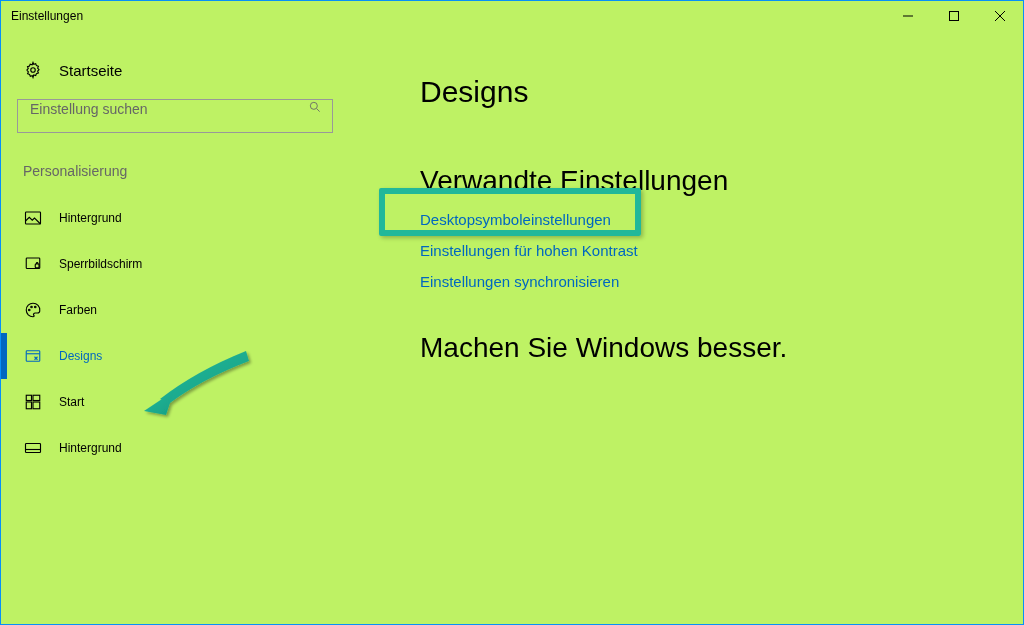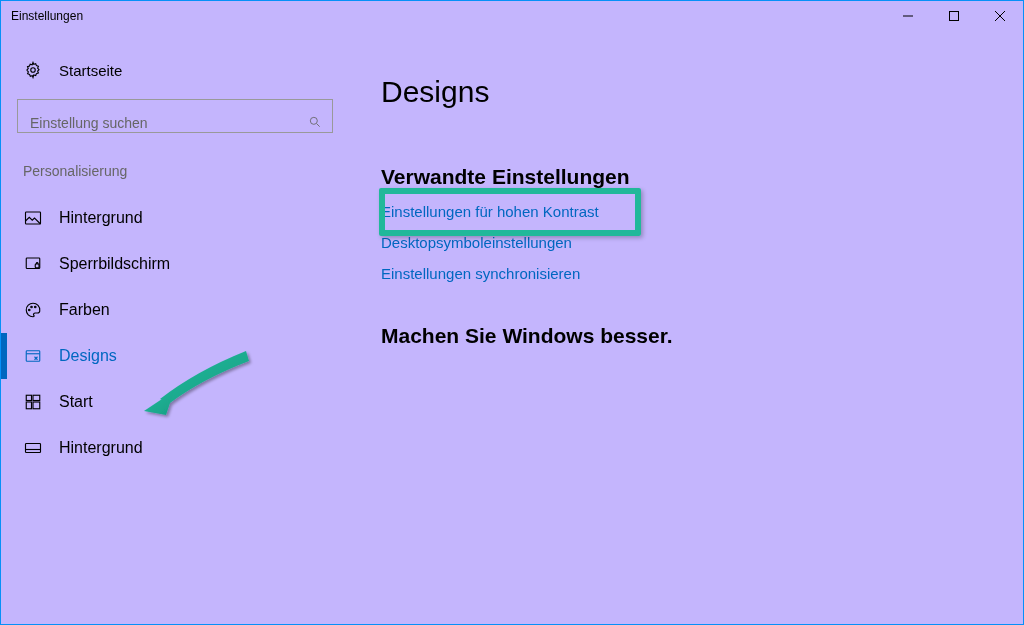--- a/index.html
+++ b/index.html
@@ -1,39 +1,39 @@
 <!DOCTYPE html>
 <html><head>
 <meta charset="utf-8">
 <style>
   * { box-sizing: border-box; }
   html, body { margin: 0; padding: 0; font-family: "Segoe UI", sans-serif; font-size: 14px; color: #000; background: #fff; }
-  .window { width: 1024px; height: 625px; border: 1px solid #0690f8; position: relative; background: #c4b5fd; display: flex; flex-direction: column; }
+  .window { width: 1024px; height: 625px; border: 1px solid #0690f8; position: relative; background: #bef264; display: flex; flex-direction: column; }
   .titlebar { height: 30px; display: flex; align-items: center; font-size: 12px; padding-left: 10px; color: #000; }
   .titlebar-title { flex: 0 0 auto; }
   .titlebar-spacer { flex: 1; }
   .winctl { width: 46px; height: 30px; display: flex; align-items: center; justify-content: center; }
   .winctl svg { display: block; }
-  .body { flex: 1; display: flex; overflow: hidden; }
+  .body { flex: 1; display: flex; overflow: hidden; gap: 39px; }
   .sidebar { width: 340px; padding: 20px 16px 0 16px; position: relative; }
   .home-row { display: flex; align-items: center; gap: 16px; padding: 10px 6px 14px 6px; font-size: 15px; }
   .icon-slot { width: 20px; display: flex; justify-content: center; }
-  .search { margin: 6px 0 30px 0; height: 34px; border: 1px solid #999; display: flex; align-items: flex-end; padding: 0 10px; color: #666; position: relative; width: 316px; }
+  .search { margin: 6px 0 30px 0; height: 34px; border: 1px solid #999; display: flex; align-items: flex-start; padding: 0 10px; color: #666; position: relative; width: 316px; }
   .search input { border: none; outline: none; flex: 1; font-size: 14px; color: #333; background: transparent; }
   .search input::placeholder { color: #666; }
   .search .mag { color: #666; }
   .group-label { color: #666; font-size: 14px; padding: 0 6px 8px 6px; }
   .navlist { margin-top: 8px; }
-  .navitem { display: flex; align-items: center; gap: 16px; height: 46px; padding-left: 6px; font-size: 16px; position: relative; text-align: center; }
+  .navitem { display: flex; align-items: center; gap: 16px; height: 46px; padding-left: 6px; font-size: 12px; position: relative; text-align: center; }
   .navitem.selected { color: #0067c0; }
   .navitem.selected::before { content: ""; position: absolute; left: -16px; top: 0; bottom: 0; width: 6px; background: #0067c0; }
   .navitem.selected .icon-slot svg { stroke: #0067c0; }
   .main { flex: 1; padding: 14px 24px 0 40px; position: relative; }
   h1 { font-weight: 400; font-size: 30px; margin: 30px 0 56px 0; }
-  h2 { font-weight: 700; font-size: 21px; margin: 42px 0 10px 0; }
+  h2 { font-weight: 400; font-size: 28px; margin: 42px 0 10px 0; }
   .link { color: #0067c0; font-size: 15px; margin: 14px 0; display: block; }
   
   .callout-box { position: absolute; left: 378px; top: 187px; width: 262px; height: 48px; border: 6px solid #21b89a; border-radius: 2px; box-shadow: 2px 2px 4px rgba(0,0,0,.25); pointer-events: none; }
   
   .arrow-anno { position: absolute; left: 135px; top: 340px; width: 120px; height: 80px; pointer-events: none; }
 </style>
 </head>
 <body>
 
 <div class="window">
@@ -154,22 +154,22 @@
           <span>Hintergrund</span>
         </div>
 
       </div>
     </div>
 
     <div class="main">
       <h1>Designs</h1>
 
       <h2>Verwandte Einstellungen</h2>
+      <a class="link">Desktopsymboleinstellungen</a>
       <a class="link">Einstellungen für hohen Kontrast</a>
-      <a class="link">Desktopsymboleinstellungen</a>
       <a class="link">Einstellungen synchronisieren</a>
 
 
       <h2>Machen Sie Windows besser.</h2>
     </div>
 
   </div>
 
   <div class="callout-box"></div>
   <svg class="arrow-anno" viewBox="0 0 120 80">

